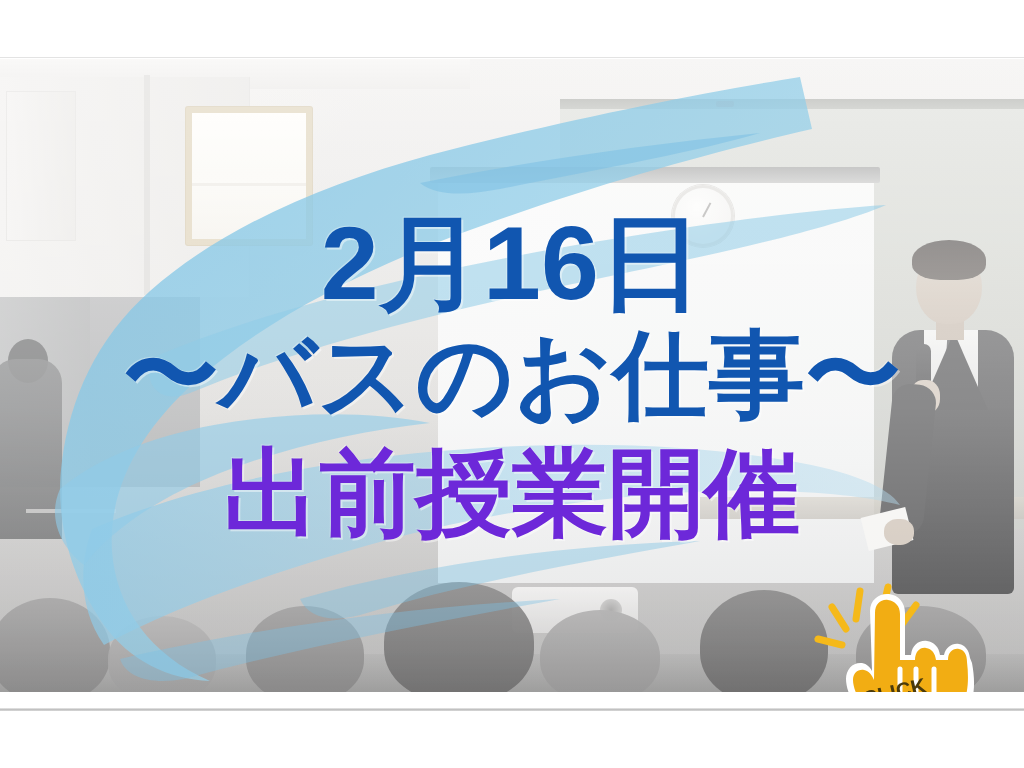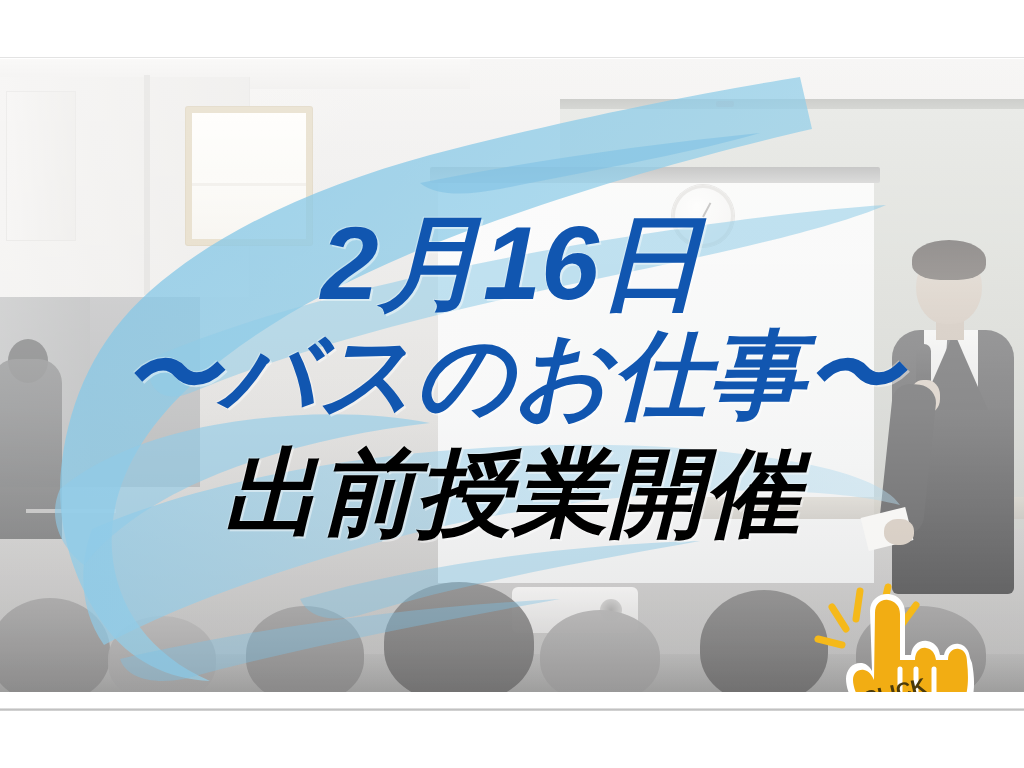--- a/index.html
+++ b/index.html
@@ -264,21 +264,21 @@
   .headline {
     position:absolute; left:0; top:0; width:1024px; height:633px;
     display:flex; flex-direction:column;
     align-items:center; justify-content:center;
     text-align:center;
     line-height:1.06;
     font-weight:700;
     letter-spacing:0.01em;
     text-shadow:2px 2px 0 rgba(255,255,255,0.45), -1px -1px 0 rgba(255,255,255,0.30);
   }
-  .hl-line { display:block; white-space:nowrap;font-style:italic; }
+  .hl-line { display:block; white-space:nowrap; }
   .hl-1 { font-size:104px; margin-bottom:6px; }
   .hl-2 { font-size:96px;  margin-bottom:16px; }
   .hl-3 { font-size:96px; }
 
   
   .click-badge {
     position:absolute; left:812px; top:524px; width:170px; height:166px;
   }
   .click-badge svg { display:block; width:170px; height:166px; }
 
@@ -402,21 +402,21 @@
         M 300,540 C 420,506 560,486 700,482 C 600,500 470,522 360,556
         C 330,564 308,558 300,540 Z"></path>
       <path fill="#7cc0e3" fill-opacity="0.40" d="
         M 120,600 C 240,572 400,548 560,540 C 440,562 300,588 184,620
         C 150,626 126,618 120,600 Z"></path>
     </svg>
 
     <div class="headline">
       <span class="hl-line hl-1" style="color:#1156b0">2月16日</span>
       <span class="hl-line hl-2" style="color:#1156b0">〜バスのお仕事〜</span>
-      <span class="hl-line hl-3" style="color:#000000">出前授業開催</span>
+      <span class="hl-line hl-3" style="color:#6d28d9">出前授業開催</span>
     </div>
 
     <div class="click-badge">
       <svg viewBox="0 0 170 166">
 
         <g stroke="#f5b91a" stroke-width="7" stroke-linecap="round">
           <line x1="48" y1="8" x2="44" y2="36"></line>
           <line x1="20" y1="24" x2="34" y2="46"></line>
           <line x1="6" y1="56" x2="30" y2="62"></line>
           <line x1="76" y1="4" x2="70" y2="30"></line>

